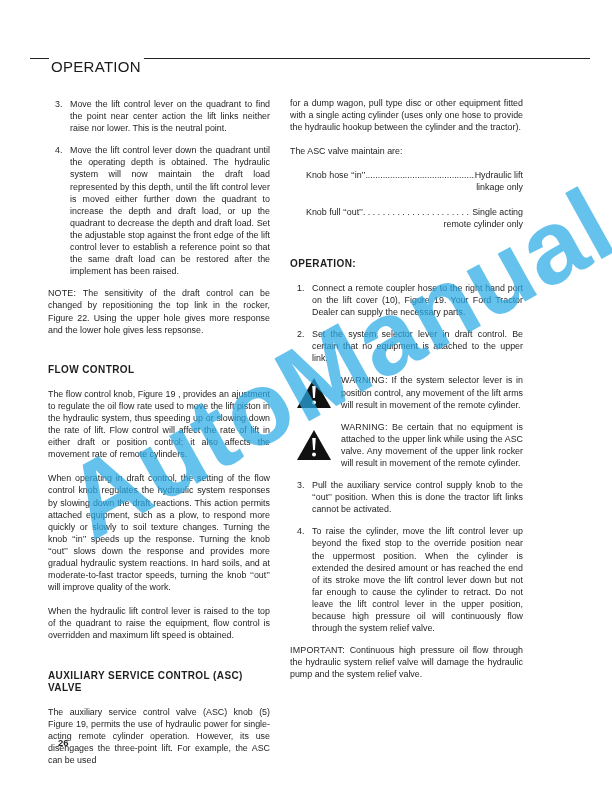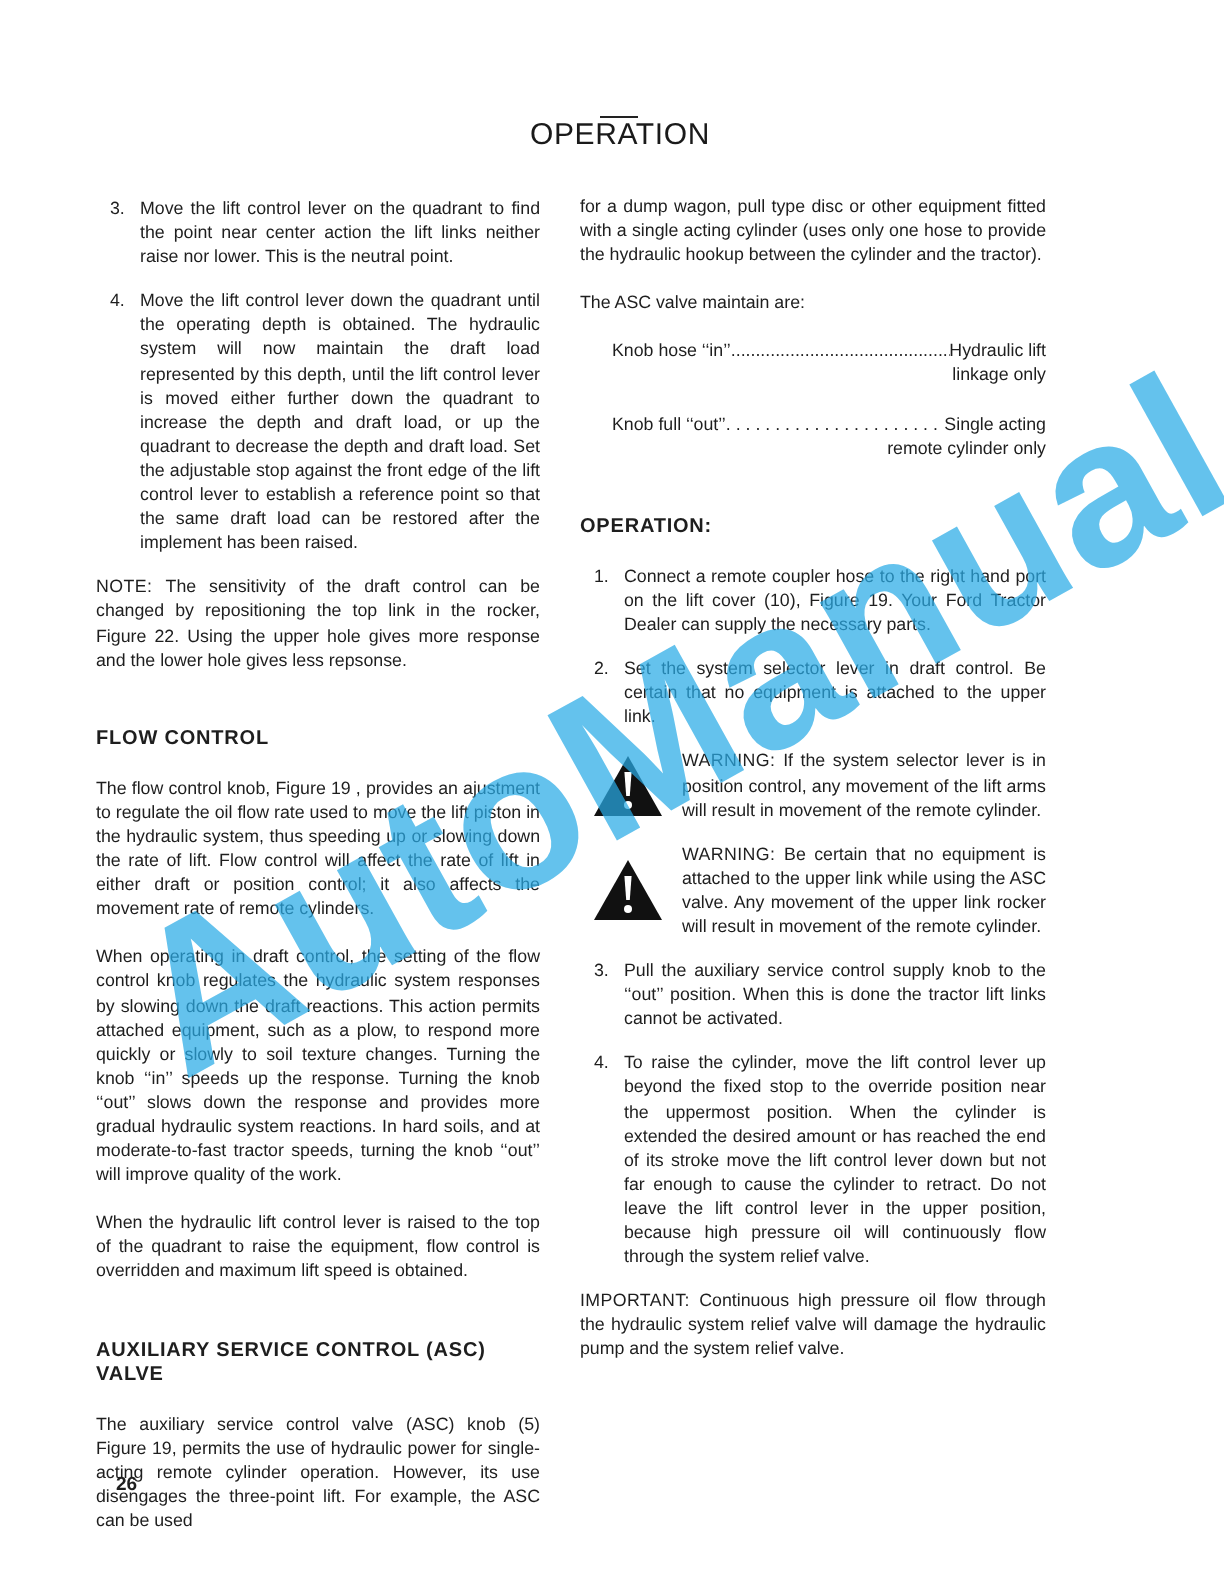--- a/index.html
+++ b/index.html
@@ -2,21 +2,21 @@
 <html><head>
 <meta charset="utf-8">
 <style>
   html, body { margin: 0; padding: 0; background: #ffffff; }
   body {
     width: 612px; height: 792px; position: relative; overflow: hidden;
     font-family: "Liberation Sans", sans-serif; color: #1e1e1e;
   }
   .header {
     position: absolute; left: 30px; top: 58px; width: 560px; height: 24px;
-    display: flex; align-items: center; flex-direction: column;
+    display: flex; 
   }
   .header .rule-left { width: 19px; height: 1.2px; background: #222; margin-right: 2px; }
   .header .title { font-size: 15px; letter-spacing: 0.3px; color: #1a1a1a; }
   .header .rule-right { flex: 1; height: 1.2px; background: #222; margin-left: 3px; }
 
   .col { position: absolute; top: 98px; font-size: 8.9px; line-height: 12.1px; }
   .col-left { left: 48px; width: 222px; }
   .col-right { left: 290px; width: 233px; top: 97px; }
 
   p { margin: 0; text-align: justify; }

